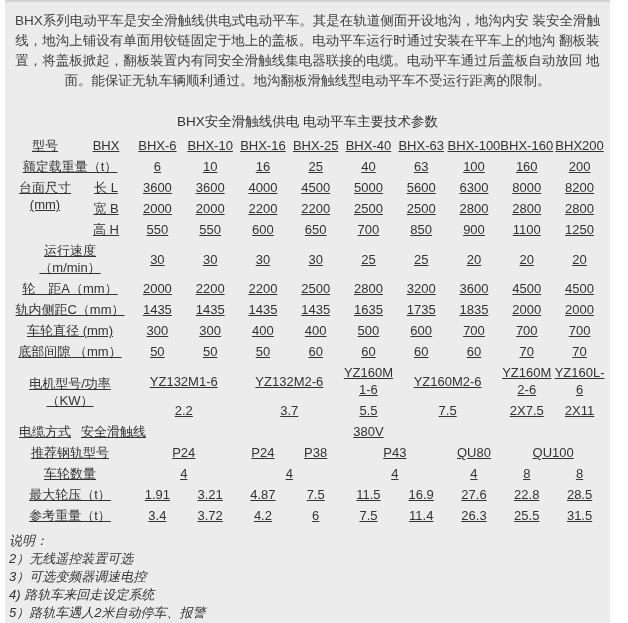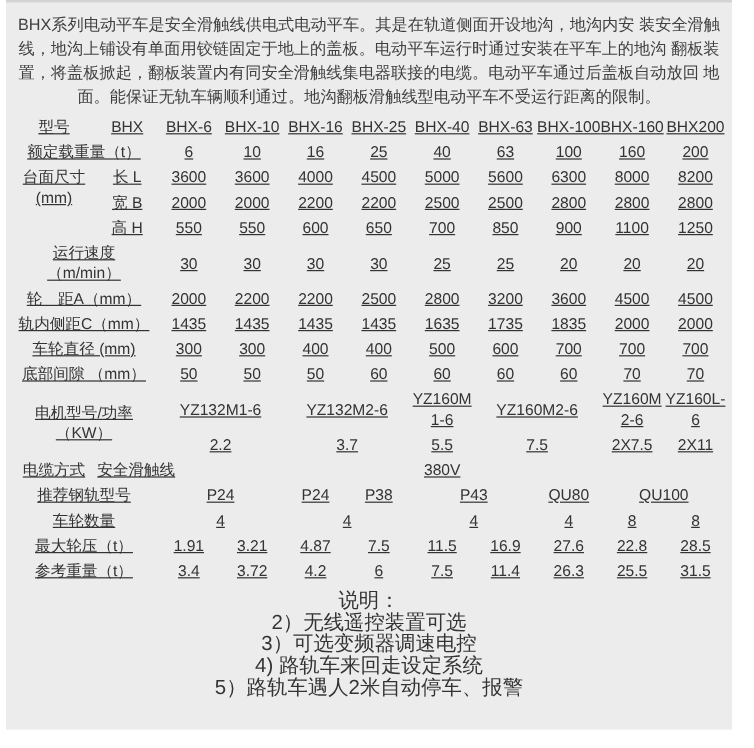--- a/index.html
+++ b/index.html
@@ -46,33 +46,35 @@
     text-align: center;
     vertical-align: middle;
     line-height: 17px;
     overflow-wrap: break-word;
   }
   table.spec td.lbl { white-space: pre-line; }
   table.spec td.top { vertical-align: top; }
   table.spec td.nowrap { white-space: nowrap; text-align: right; overflow: visible; }
   .notes { margin-top: 6px; }
   .note-line {
-    text-align: center;
-    font-size: 17px;
+    text-align: left;
+    font-size: 13px;
     line-height: 18px;
     color: #333333;
+    font-style: italic;
   }
 </style>
 </head>
 <body>
 
 <div class="panel">
 
   <p class="intro">BHX系列电动平车是安全滑触线供电式电动平车。其是在轨道侧面开设地沟，地沟内安 装安全滑触线，地沟上铺设有单面用铰链固定于地上的盖板。电动平车运行时通过安装在平车上的地沟 翻板装置，将盖板掀起，翻板装置内有同安全滑触线集电器联接的电缆。电动平车通过后盖板自动放回 地面。能保证无轨车辆顺利通过。地沟翻板滑触线型电动平车不受运行距离的限制。</p>
 
+  <div class="table-title">BHX安全滑触线供电 电动平车主要技术参数</div>
 
   <table class="spec">
     <colgroup>
       <col style="width:72px">
       <col style="width:50px">
       <col>
         <col>
         <col>
         <col>
         <col>

